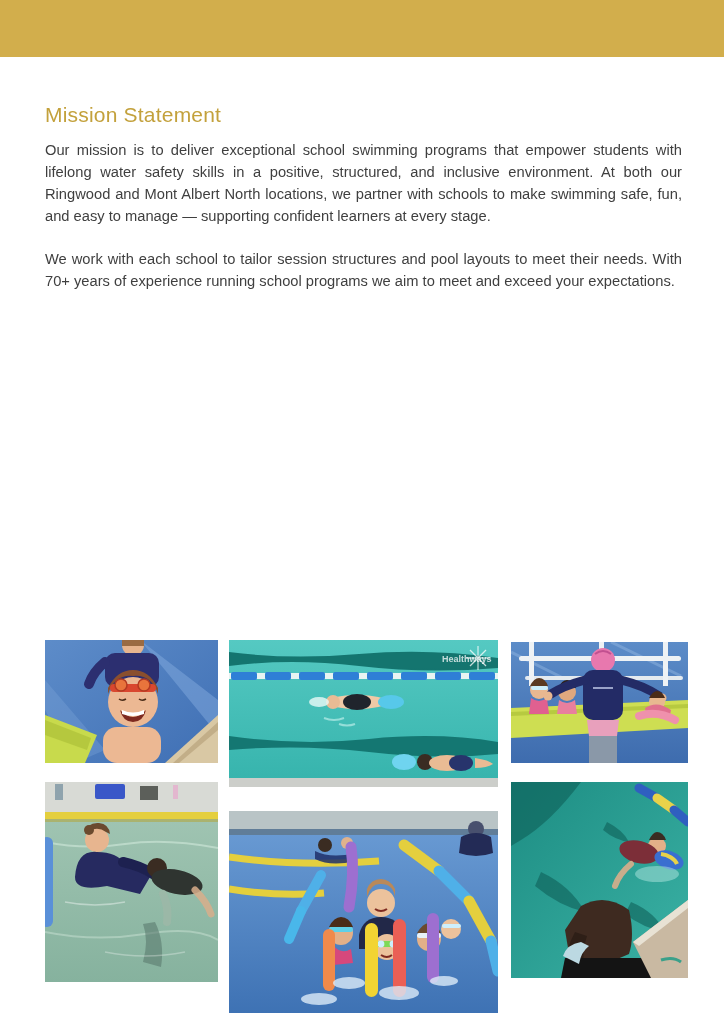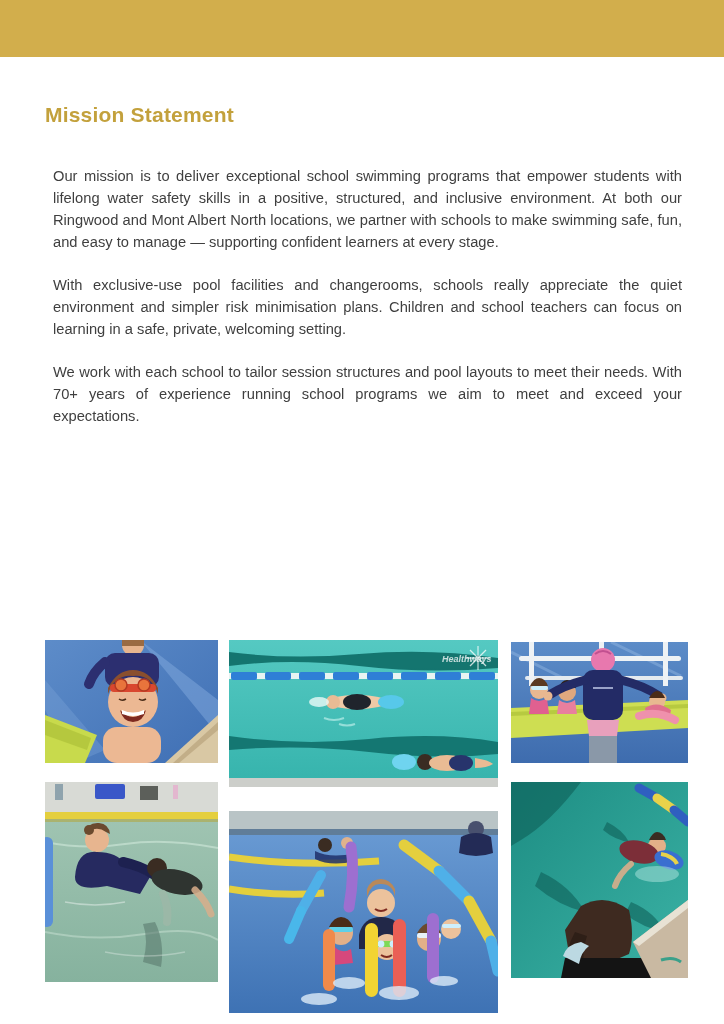--- a/index.html
+++ b/index.html
@@ -11,44 +11,43 @@
     overflow:hidden;
   }
   .banner{
     position:absolute;left:0;top:0;width:724px;height:57px;
     background:#d2ae4c;
   }
   .content{
     position:absolute;left:45px;top:57px;width:637px;
   }
   h1.title{
-    margin:46px 0 38px 0;
+    margin:46px 0 12px 0;
     font-size:21px;line-height:24px;
-    font-weight:bold;color:#c3a13c;letter-spacing:.2px;
+    font-weight:normal;color:#c3a13c;letter-spacing:.2px;
   }
   p.body-par{
-    margin:0 0 21px 8px;
+    margin:0 0 21px 0;
     font-size:14.7px;line-height:22px;color:#3f3f3f;
     text-align:justify;
   }
-  .photo{position:absolute;overflow:hidden;background:#9fc8c0;font-style:italic;}
+  .photo{position:absolute;overflow:hidden;background:#9fc8c0;}
   .photo svg{display:block;width:100%;height:100%;}
   .wm{font-family:"Liberation Sans",sans-serif;font-size:9px;font-weight:bold;fill:#ffffff;opacity:.75;}
 </style>
 </head>
 <body>
 
 <div class="page">
 
   <div class="banner"></div>
 
   <div class="content">
     <h1 class="title">Mission Statement</h1>
     <p class="body-par">Our mission is to deliver exceptional school swimming programs that empower students with lifelong water safety skills in a positive, structured, and inclusive environment.  At both our Ringwood and Mont Albert North locations, we partner with schools to make swimming safe, fun, and easy to manage — supporting confident learners at every stage.</p>
-    <p class="body-par">With exclusive-use pool facilities and changerooms, schools really appreciate the quiet environment and simpler risk minimisation plans.  Children and school teachers can focus on learning in a safe, private, welcoming setting.</p>
     <p class="body-par">We work with each school to tailor session structures and pool layouts to meet their needs.   With 70+ years of experience running school programs we aim to meet and exceed your expectations.</p>
   </div>
 
   <figure class="photo" style="left:45px;top:640px;width:173px;height:123px;margin:0;" role="img" aria-label="Smiling boy with red goggles on his forehead in the pool, instructor in navy shirt behind">
     <svg viewBox="0 0 173 123" preserveAspectRatio="none">
       <defs>
         <linearGradient id="w1" x1="0" y1="0" x2="1" y2="1">
           <stop offset="0" stop-color="#5d8cc9"></stop>
             <stop offset="1" stop-color="#3f6fb4"></stop>
         </linearGradient>

